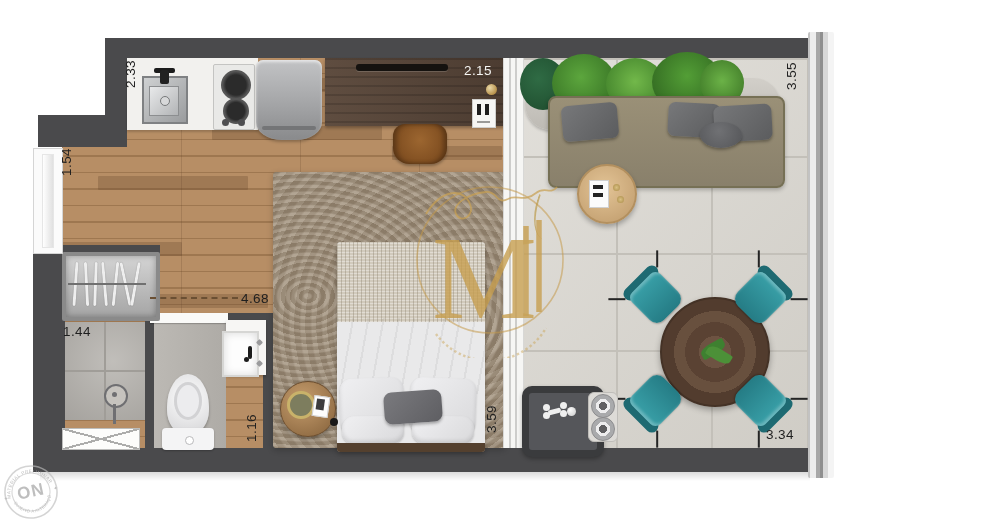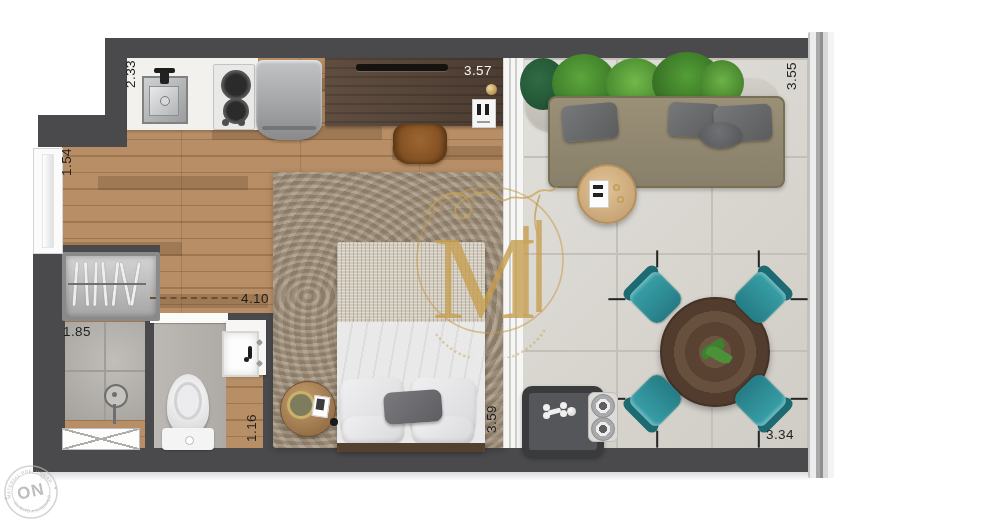--- a/index.html
+++ b/index.html
@@ -317,25 +317,25 @@
     <div class="hanger" style="left:58px;transform:rotate(-12deg);"></div>
     <div class="hanger" style="left:68px;transform:rotate(10deg);"></div>
     <div class="rod"></div>
   </div>
   <div class="entrydoor">
       <i></i>
     </div>
 
   <div class="dim vert" style="left:124px;top:60px;">2.33</div>
   <div class="dim vert" style="left:60px;top:148px;">1.54</div>
-  <div class="dim white" style="left:464px;top:64px;">3.57</div>
+  <div class="dim white" style="left:464px;top:64px;">2.15</div>
   <div class="dim vert" style="left:785px;top:62px;">3.55</div>
   <div class="dashline"></div>
-  <div class="dim" style="left:241px;top:292px;">4.10</div>
-  <div class="dim" style="left:63px;top:325px;">1.85</div>
+  <div class="dim" style="left:241px;top:292px;">4.68</div>
+  <div class="dim" style="left:63px;top:325px;">1.44</div>
   <div class="dim vert" style="left:245px;top:414px;">1.16</div>
   <div class="dim vert" style="left:485px;top:405px;">3.59</div>
   <div class="dim" style="left:766px;top:428px;">3.34</div>
 
   <svg class="wm-center" viewBox="0 0 184 190">
     <circle cx="92" cy="92" r="73" fill="none" stroke="#c49a4a" stroke-width="1.6" opacity="0.6"></circle>
     <path d="M28,46 C44,20 66,20 72,36 C77,48 63,56 58,46 C54,37 68,26 88,24 C100,23 98,37 110,31 C119,26 126,35 138,25 C146,18 153,27 159,19" fill="none" stroke="#c8a052" stroke-width="1.8" opacity="0.8"></path>
     <text x="34" y="150" font-family="Liberation Serif, serif" font-size="118" fill="#c69e4e" opacity="0.88">M</text>
     <path d="M128,58 L128,148" stroke="#c69e4e" stroke-width="5.5" opacity="0.88"></path>
     <path d="M141,52 L141,144" stroke="#c69e4e" stroke-width="5.5" opacity="0.88"></path>

